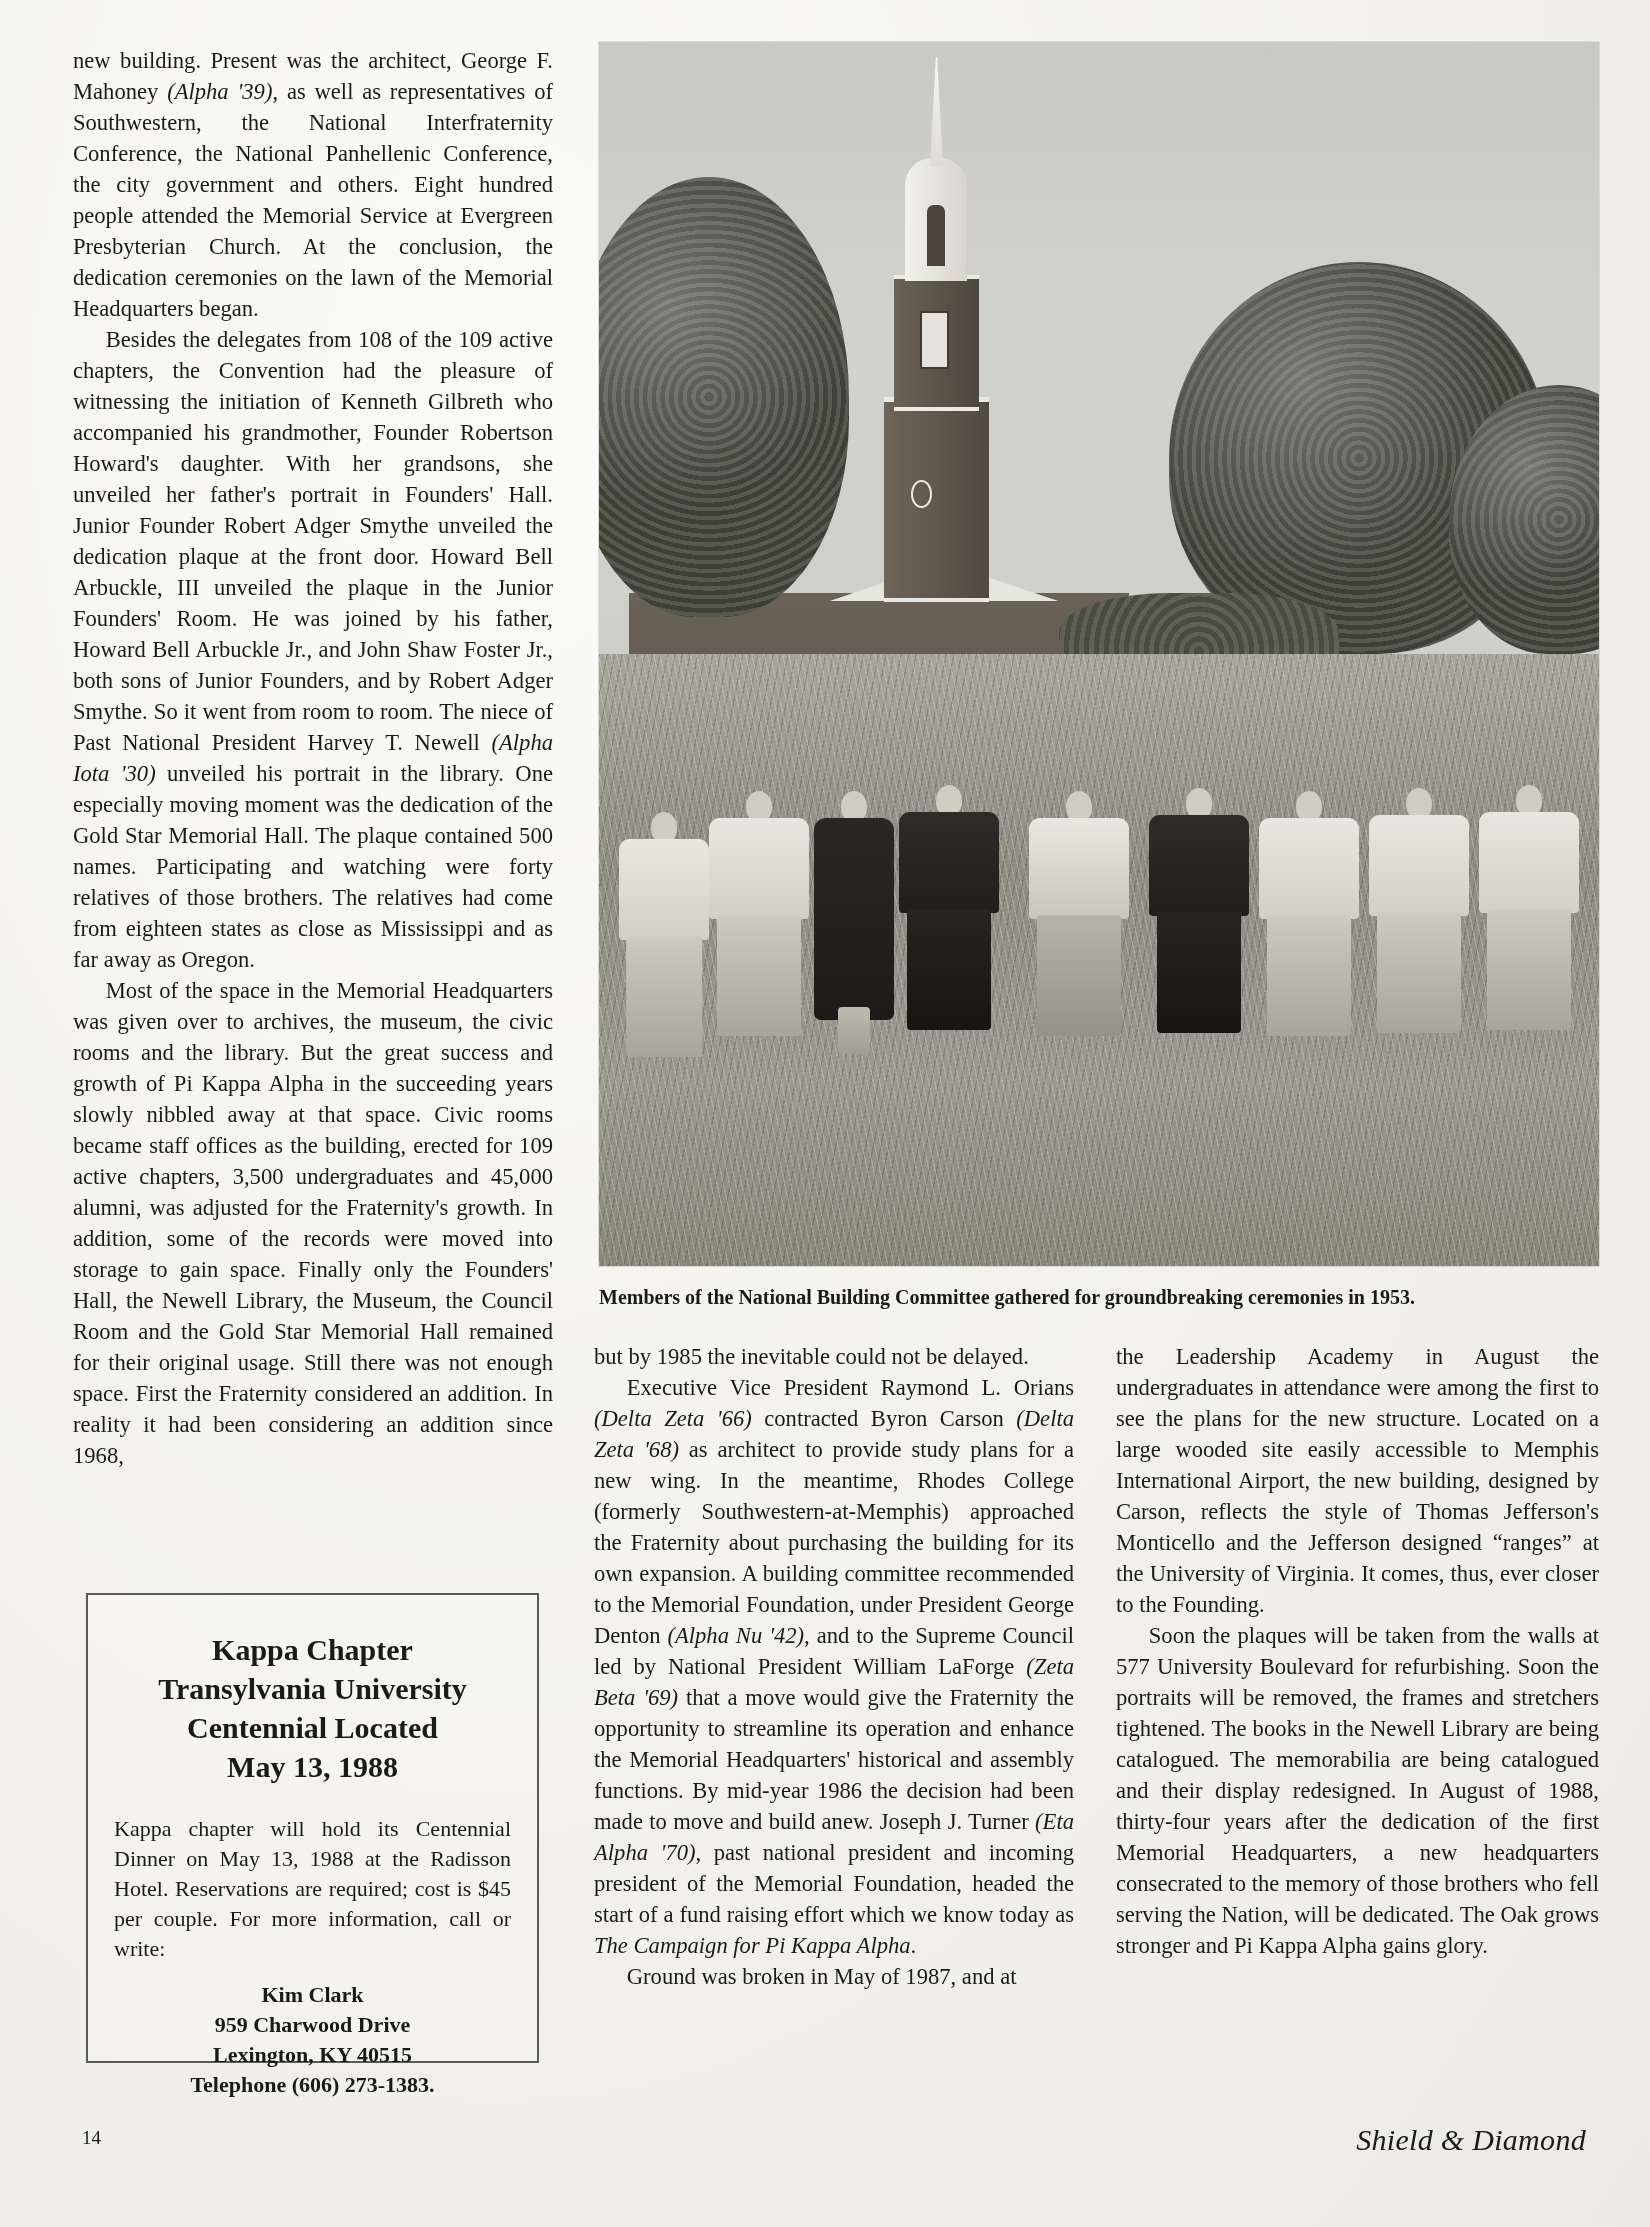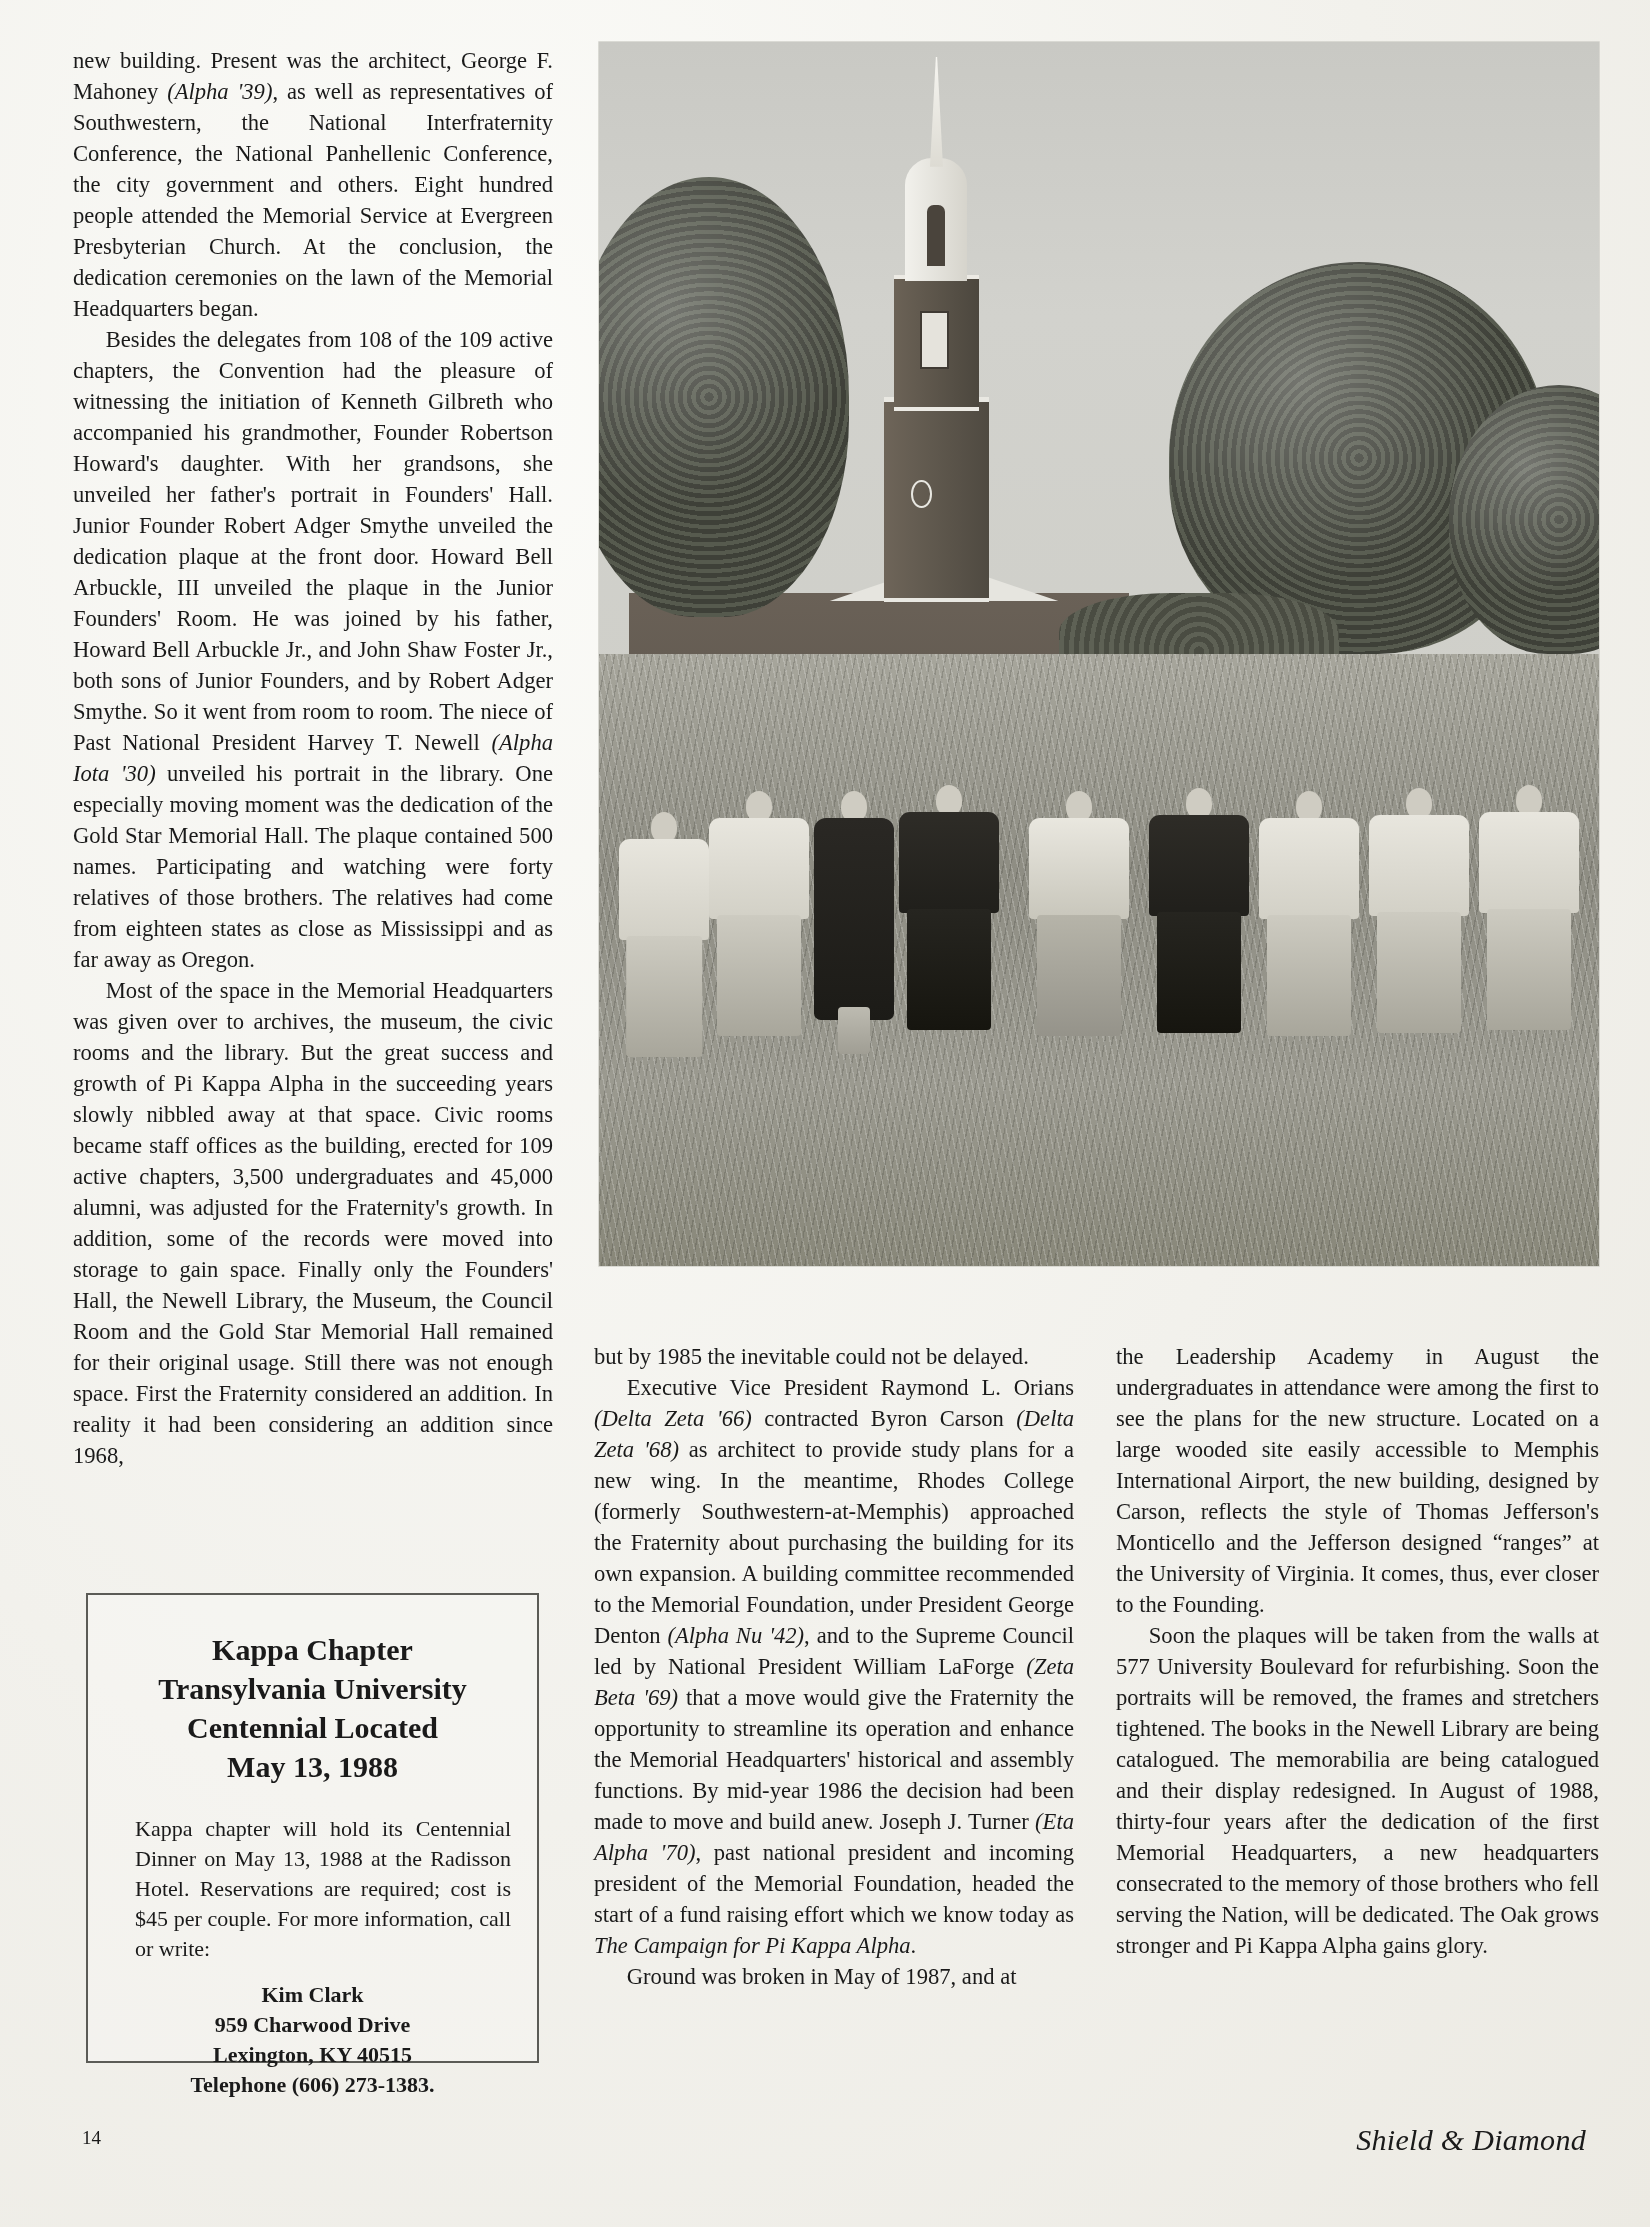--- a/index.html
+++ b/index.html
@@ -225,21 +225,20 @@
     line-height: 39px;
   }
   #notice-title div { white-space: nowrap; }
   #notice-body {
     margin-top: 28px;
     font-size: 22px;
     line-height: 30px;
     text-align: justify;
     -webkit-hyphens: none;
     hyphens: none;
-    margin-left: 21px;
   }
   #notice-contact {
     margin-top: 16px;
     text-align: center;
     font-weight: bold;
     font-size: 22px;
     line-height: 30px;
   }
 
   
@@ -366,20 +365,21 @@
         <div class="ph-legs"></div>
       </div>
       <div class="ph-person light-suit" style="left:88%;width:10%;height:310px;bottom:14%;">
         <div class="ph-head"></div>
         <div class="ph-torso"></div>
         <div class="ph-legs"></div>
       </div>
     </div>
   </figure>
 
+  <div id="photo-caption">Members of the National Building Committee gathered for groundbreaking ceremonies in 1953.</div>
 
   <div id="col-left-bottom" class="bottom-col"></div>
 
   <div id="notice-box">
     <div id="notice-title">
       <div>Kappa Chapter</div>
       <div>Transylvania University</div>
       <div>Centennial Located</div>
       <div>May 13, 1988</div>
     </div>

